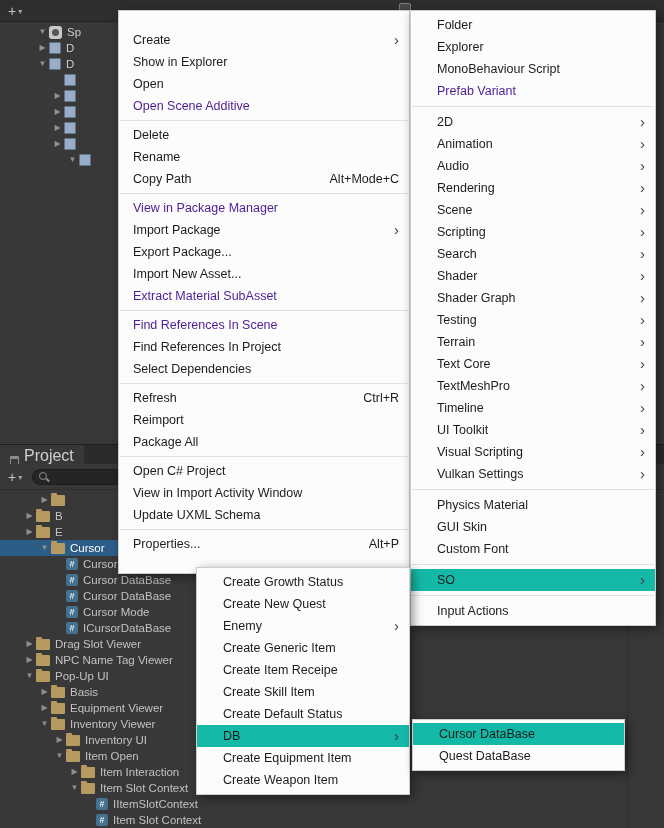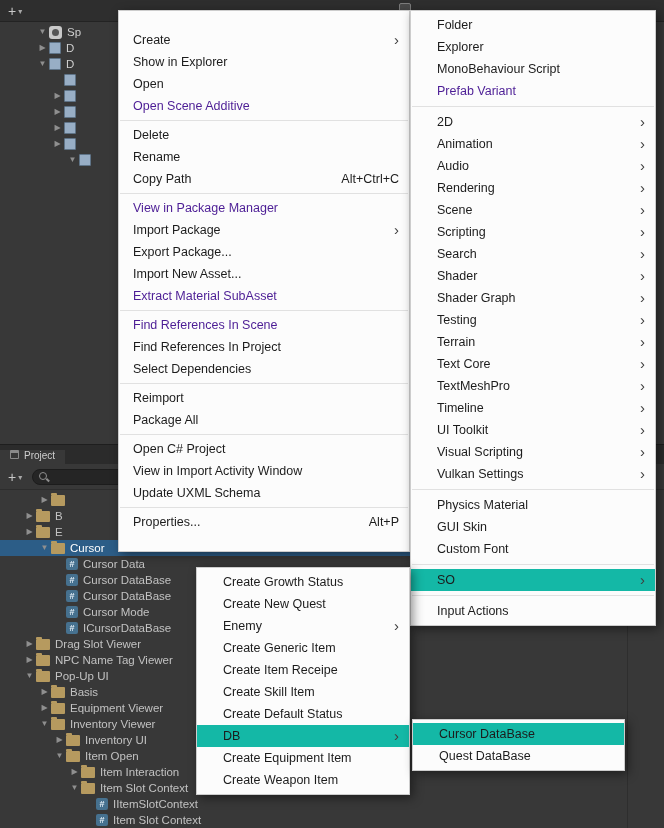--- a/index.html
+++ b/index.html
@@ -19,21 +19,21 @@
   .hier{left:0;top:24px;width:627px;z-index:1}
   .hrow{height:16px;display:flex;align-items:center;color:#cfcfcf;font-size:11.5px;white-space:nowrap}
   .tri{width:13px;flex:none;text-align:center;font-size:8px;color:#8f8f8f;line-height:1}
   .ico{flex:none;margin-right:4px}
   .cube{width:12px;height:12px;background:#98aec5;border:1px solid #5f7488;border-radius:1px}
   .scene{width:13px;height:13px;background:#c9c9c9;border-radius:3px;position:relative}
   .scene::after{content:"";position:absolute;inset:3px;border-radius:50%;background:#555}
 
   
   .proj-head{left:0;top:444px;width:664px;height:20px;background:#2b2b2b;border-top:1px solid #1e1e1e;z-index:1}
-  .tab{display:inline-flex;align-items:flex-start;gap:5px;height:20px;padding:0 10px;background:#383838;color:#cfcfcf;font-size:10px}
+  .tab{display:inline-flex;align-items:flex-end;gap:5px;height:20px;padding:0 10px;background:#383838;color:#cfcfcf;font-size:16px}
   .tab-ic{width:9px;height:9px;border:1px solid #8a8a8a;border-radius:1px;border-top-width:3px}
   .proj-tool{left:0;top:464px;width:664px;height:26px;background:#383838;border-bottom:1px solid #2d2d2d;display:flex;align-items:center;padding:0 4px;gap:6px;z-index:1}
   .search{width:190px;height:16px;background:#252525;border:1px solid #1c1c1c;border-radius:8px;display:flex;align-items:center;padding:0 6px;gap:5px}
   .mag{width:10px;height:10px;position:relative;flex:none}
   .mag::before{content:"";position:absolute;left:0;top:0;width:6px;height:6px;border:1.4px solid #8f8f8f;border-radius:50%}
   .mag::after{content:"";position:absolute;left:7px;top:7px;width:3.5px;height:1.5px;background:#8f8f8f;transform:rotate(45deg)}
   .sinput{flex:1;background:transparent;border:none;outline:none;color:#ccc;font-size:11px;font-family:"Liberation Sans",sans-serif}
 
   .ptree{left:0;top:492px;width:627px;z-index:1}
   .prow{height:16px;display:flex;align-items:center;color:#c2c2c2;font-size:11.5px;white-space:nowrap}
@@ -256,21 +256,21 @@
     </div>
     <div class="msep"></div>
     <div class="mi">
       <span class="mlab">Delete</span>
     </div>
     <div class="mi">
       <span class="mlab">Rename</span>
     </div>
     <div class="mi">
       <span class="mlab">Copy Path</span>
-      <span class="ms">Alt+Ctrl+C</span>
+      <span class="ms">Alt+Mode+C</span>
     </div>
     <div class="msep"></div>
     <div class="mi dis">
       <span class="mlab">View in Package Manager</span>
     </div>
     <div class="mi">
       <span class="mlab">Import Package</span>
       <span class="ma">›</span>
     </div>
     <div class="mi">
@@ -286,20 +286,24 @@
     <div class="mi dis">
       <span class="mlab">Find References In Scene</span>
     </div>
     <div class="mi">
       <span class="mlab">Find References In Project</span>
     </div>
     <div class="mi">
       <span class="mlab">Select Dependencies</span>
     </div>
     <div class="msep"></div>
+    <div class="mi">
+      <span class="mlab">Refresh</span>
+      <span class="ms">Ctrl+R</span>
+    </div>
     <div class="mi">
       <span class="mlab">Reimport</span>
     </div>
     <div class="mi">
       <span class="mlab">Package All</span>
     </div>
     <div class="msep"></div>
     <div class="mi">
       <span class="mlab">Open C# Project</span>
     </div>

